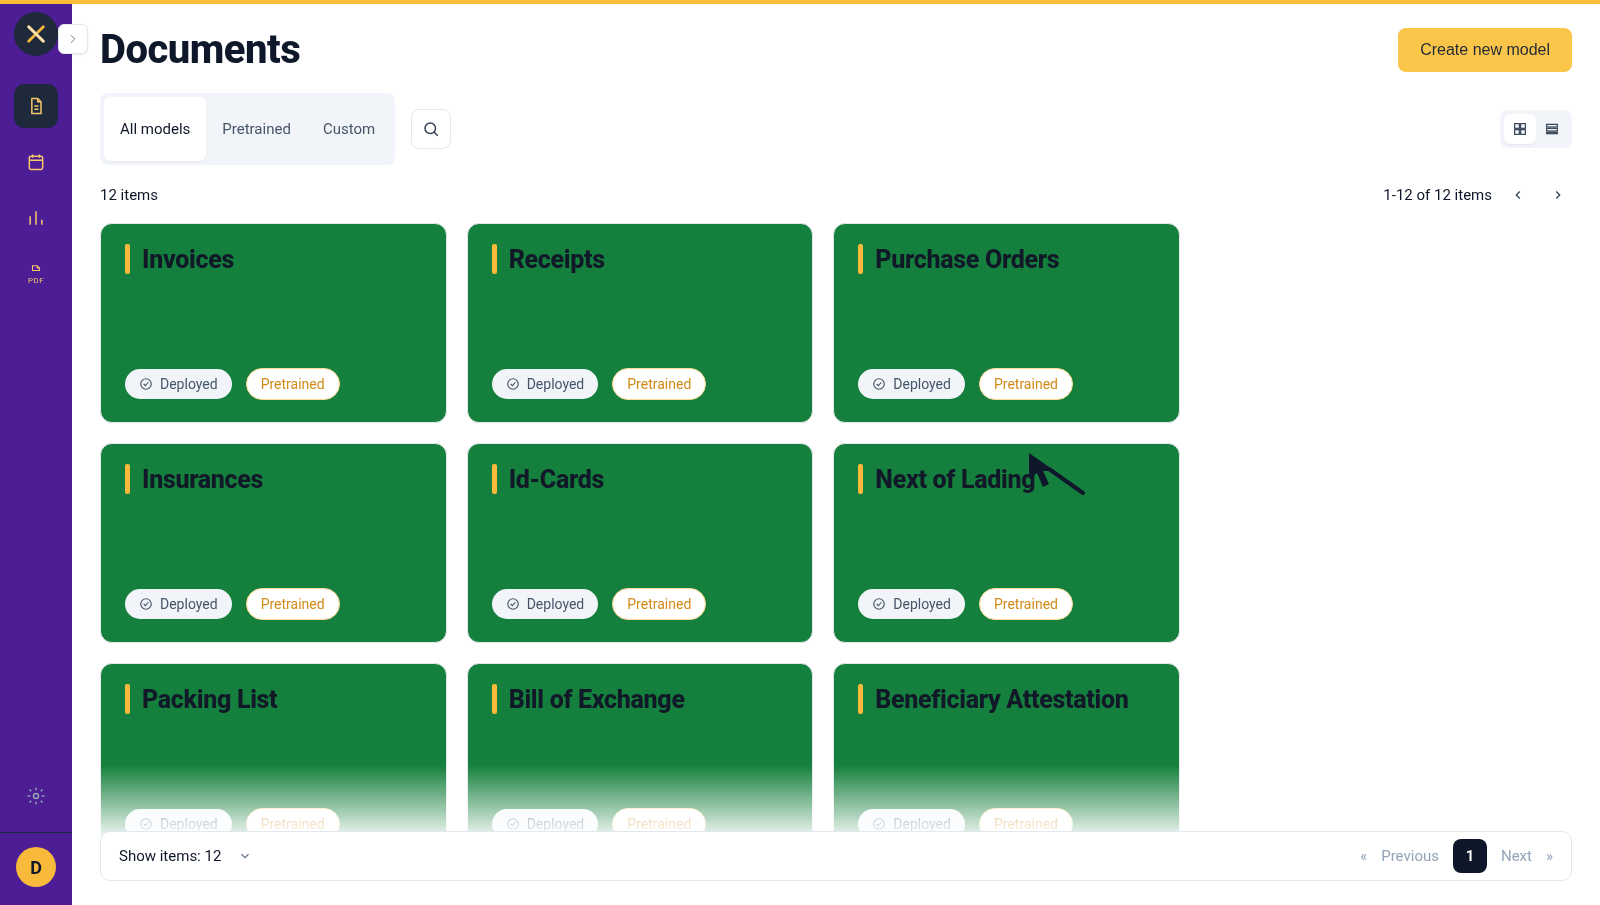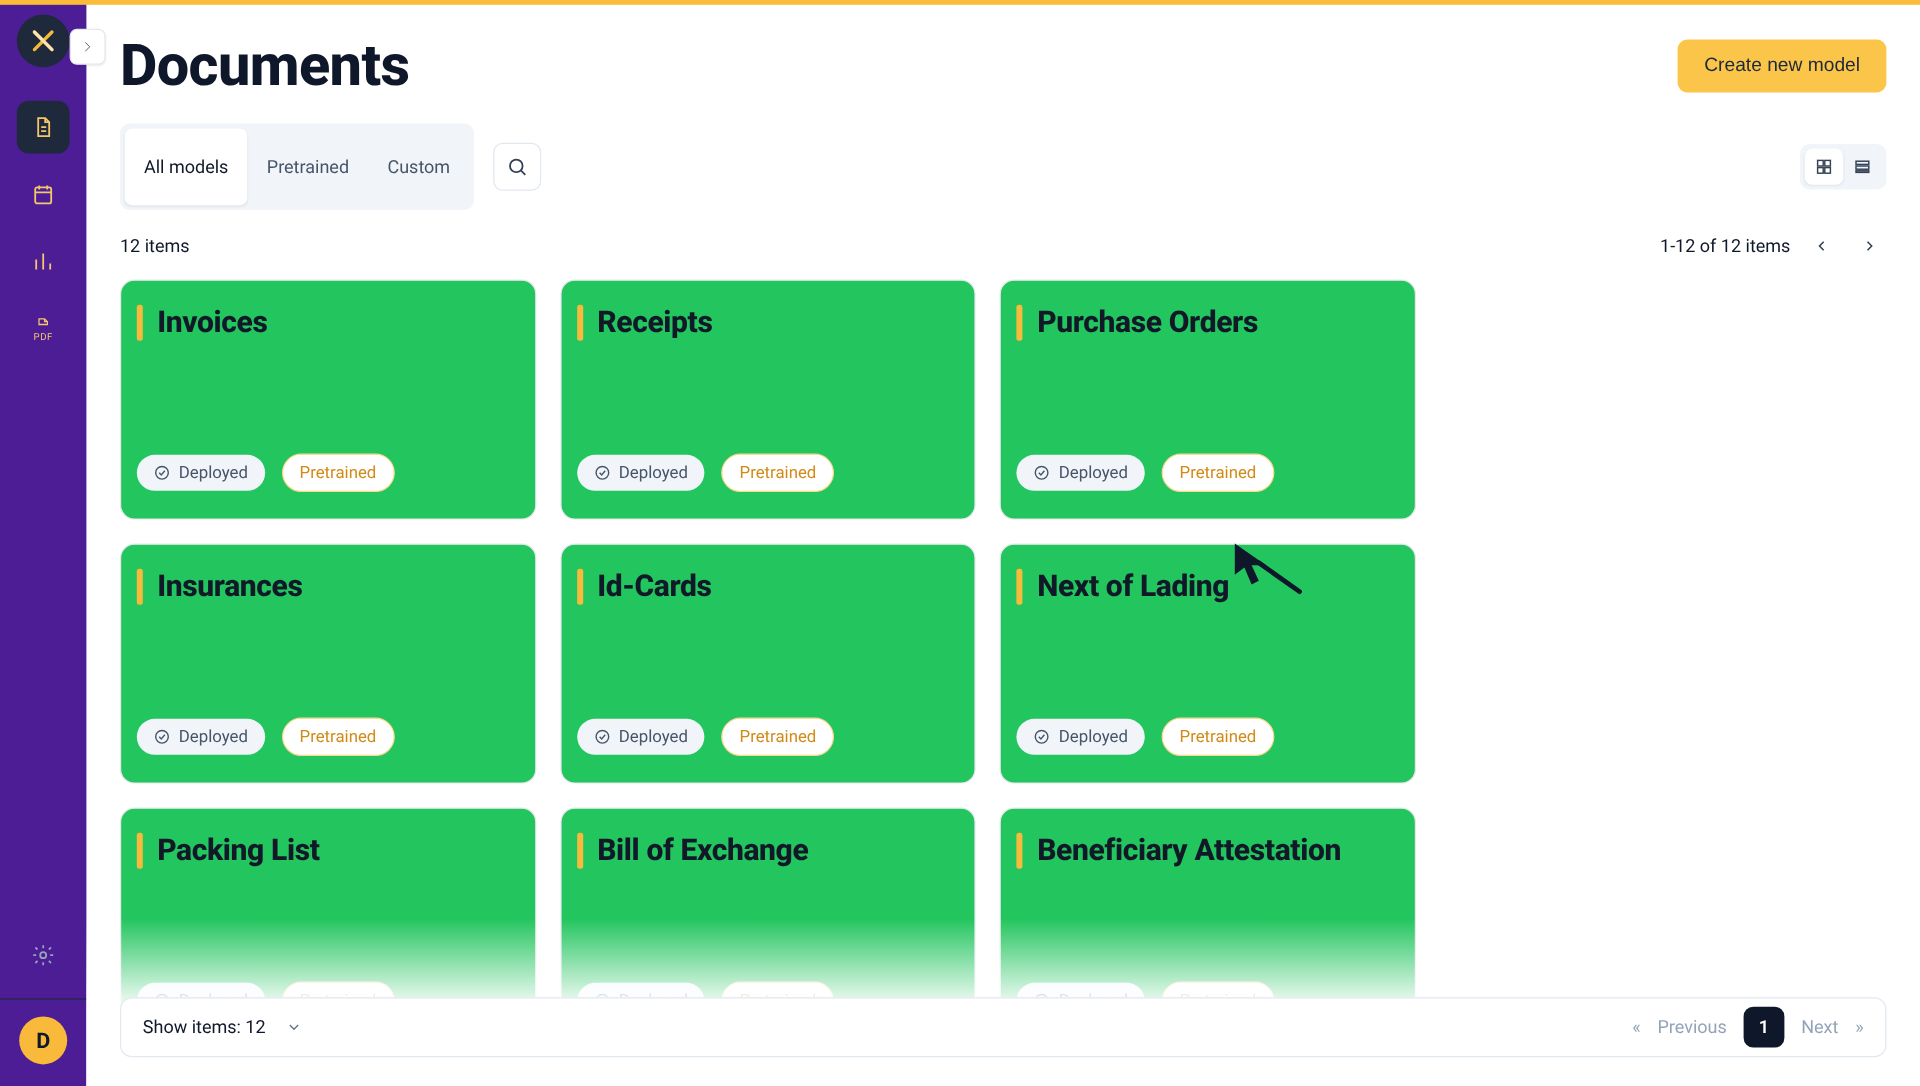--- a/index.html
+++ b/index.html
@@ -20,42 +20,42 @@
   .nav-item .pdf-label { font-size: 8px; color: #f5c76b; letter-spacing: 0.5px; margin-top: -2px; }
   .sidebar-bottom { margin-top: auto; width: 100%; display: flex; flex-direction: column; align-items: center; padding-bottom: 18px; }
   .settings-item { width: 44px; height: 44px; display: flex; align-items: center; justify-content: center; cursor: pointer; margin-bottom: 14px; }
   .settings-item svg { width: 20px; height: 20px; stroke: #94a3b8; fill: none; stroke-width: 1.8; }
   .sidebar-divider { width: 72px; height: 1px; background: #1e293b; margin-bottom: 14px; }
   .avatar { width: 40px; height: 40px; border-radius: 50%; background: #f9b93a; color: #0f172a; font-weight: 700; font-size: 18px; display: flex; align-items: center; justify-content: center; }
 
   
   .main { position: absolute; left: 72px; top: 4px; right: 0; bottom: 0; padding: 22px 28px 0 28px; }
   .header-row { display: flex; align-items: center; justify-content: space-between; margin-bottom: 20px; }
-  .page-title { font-size: 48px; font-weight: 800; color: #0f172a; letter-spacing: -0.5px; }
+  .page-title { font-size: 40px; font-weight: 800; color: #0f172a; letter-spacing: -0.5px; }
   .btn-primary { background: #fbc54a; color: #1f2937; border: none; padding: 13px 22px; border-radius: 8px; font-size: 16px; font-weight: 500; cursor: pointer; }
 
   .toolbar-row { display: flex; align-items: center; justify-content: space-between; margin-bottom: 16px; }
   .toolbar-left { display: flex; align-items: center; gap: 16px; }
   .segmented { display: flex; background: #f1f5f9; border-radius: 8px; padding: 4px; }
   .seg-item { padding: 23px 16px; font-size: 15px; color: #475569; border-radius: 6px; cursor: pointer; }
   .seg-item.active { background: #fff; color: #0f172a; box-shadow: 0 1px 2px rgba(0,0,0,.06); }
   .search-btn { width: 40px; height: 40px; border: 1px solid #e2e8f0; border-radius: 8px; background: #fff; display: flex; align-items: center; justify-content: center; cursor: pointer; }
   .search-btn svg { width: 18px; height: 18px; stroke: #334155; fill: none; stroke-width: 2; }
   .view-switch { display: flex; background: #f1f5f9; border-radius: 8px; padding: 4px; }
   .view-item { width: 32px; height: 30px; display: flex; align-items: center; justify-content: center; border-radius: 6px; cursor: pointer; }
   .view-item.active { background: #fff; box-shadow: 0 1px 2px rgba(0,0,0,.06); }
   .view-item svg { width: 16px; height: 16px; stroke: #334155; fill: none; stroke-width: 1.8; }
 
   .count-row { display: flex; align-items: center; justify-content: space-between; font-size: 15px; color: #0f172a; margin-bottom: 14px; }
   .count-right { display: flex; align-items: center; gap: 12px; color: #0f172a; }
   .pager-arrow { width: 28px; height: 28px; display: flex; align-items: center; justify-content: center; cursor: pointer; }
   .pager-arrow svg { width: 14px; height: 14px; stroke: #334155; fill: none; stroke-width: 2.2; }
 
   .grid { display: grid; grid-template-columns: repeat(3, 1fr); gap: 20px; max-width: 1080px; }
-  .card { border: 1px solid #e5e7eb; border-radius: 12px; padding: 20px 20px 22px 13px; height: 200px; display: flex; flex-direction: column; cursor: pointer; background:#22c55e; }
+  .card { border: 1px solid #e5e7eb; border-radius: 12px; padding: 20px 20px 22px 24px; height: 200px; display: flex; flex-direction: column; cursor: pointer; background:#15803d; }
   .card-head { display: flex; align-items: center; gap: 12px; }
   .accent-bar { width: 5px; height: 30px; background: #f9b93a; border-radius: 2px; }
   .card-title { font-size: 25px; font-weight: 800; color: #111827; letter-spacing: -0.3px; }
   .card-tags { margin-top: auto; display: flex; gap: 14px; align-items: center; }
   .pill { display: inline-flex; align-items: center; gap: 7px; padding: 7px 14px; border-radius: 999px; font-size: 14px; justify-content: flex-end; }
   .pill-deployed { background: #f1f5f9; color: #475569; }
   .pill-deployed svg { width: 14px; height: 14px; stroke: #475569; fill: none; stroke-width: 2; }
   .pill-pretrained { border: 1px solid #fcd98d; color: #d18a17; background: #fff; }
 
   .cursor-overlay { position: absolute; left: 1025px; top: 449px; pointer-events: none; }

